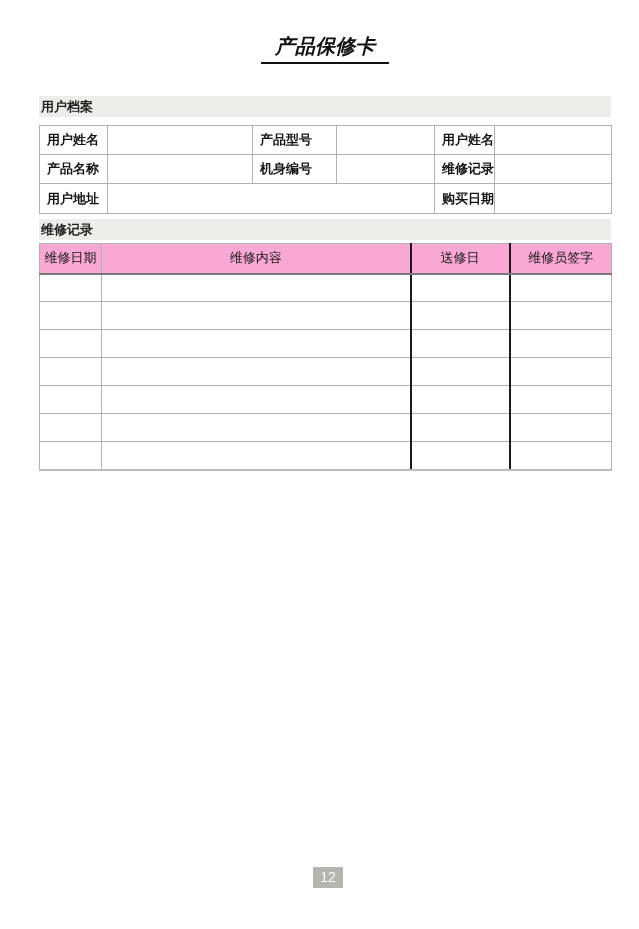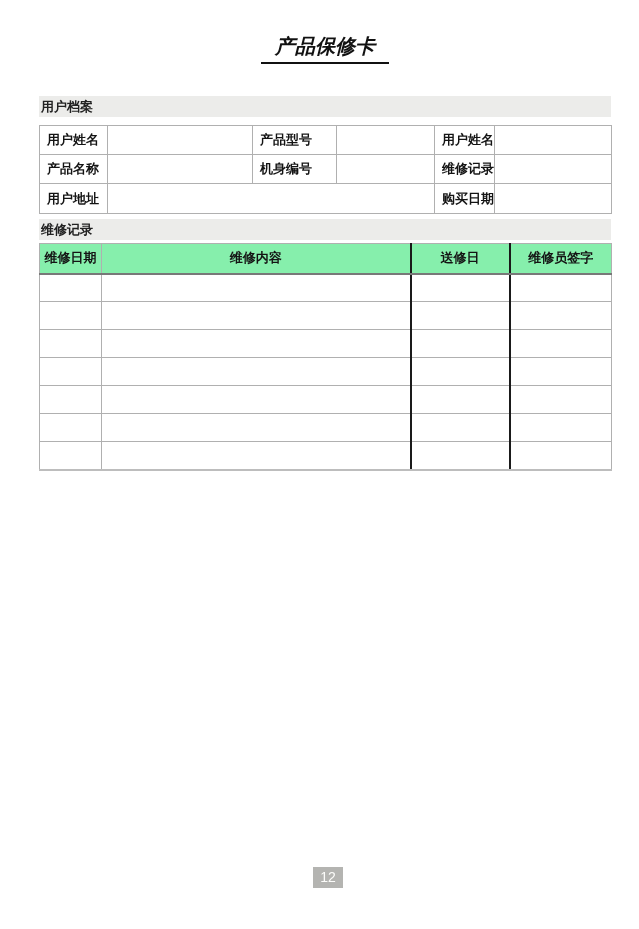--- a/index.html
+++ b/index.html
@@ -59,23 +59,23 @@
   .user-table{margin-top:8px;}
   .user-table tr{height:29px;}
   .user-table tr.last{height:30px;}
   .user-table td.label{padding-left:7px;font-weight:600;text-align:left;}
 
   
   .repair-table{margin-top:3px;}
   .repair-table tr.head{height:30px;}
   .repair-table tr.row{height:28px;}
   .repair-table th{
-    font-weight:700;
+    font-weight:400;
     border-bottom:2px solid #787878;
-    background:#86efac;
+    background:#f9a8d4;
   }
   .repair-table th.c3,.repair-table td.c3,
   .repair-table th.c4,.repair-table td.c4{
     border-left:2px solid #1a1a1a;
   }
   .repair-table tr.row:last-child td{border-bottom:2px solid #bdbdbd;}
 
   
   .page-badge{
     position:absolute;left:313px;top:867px;

